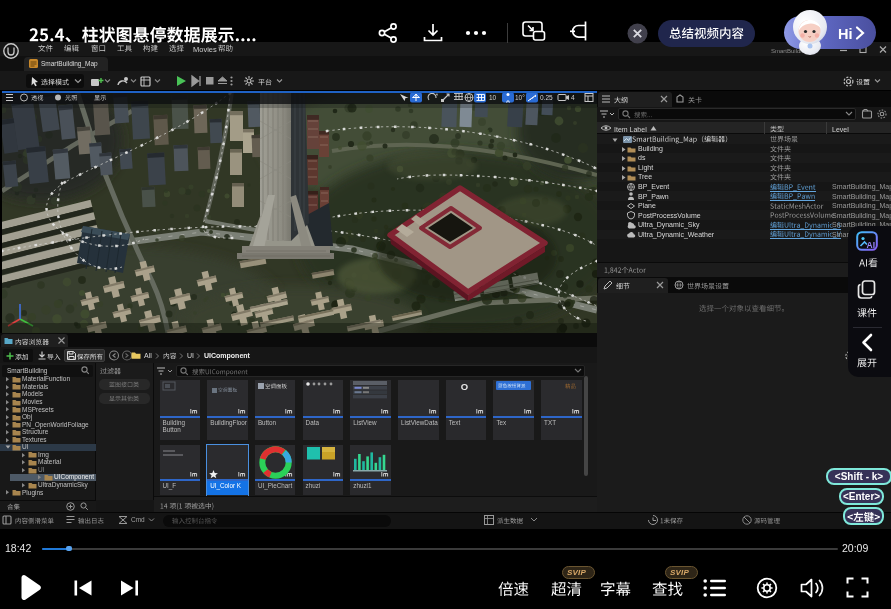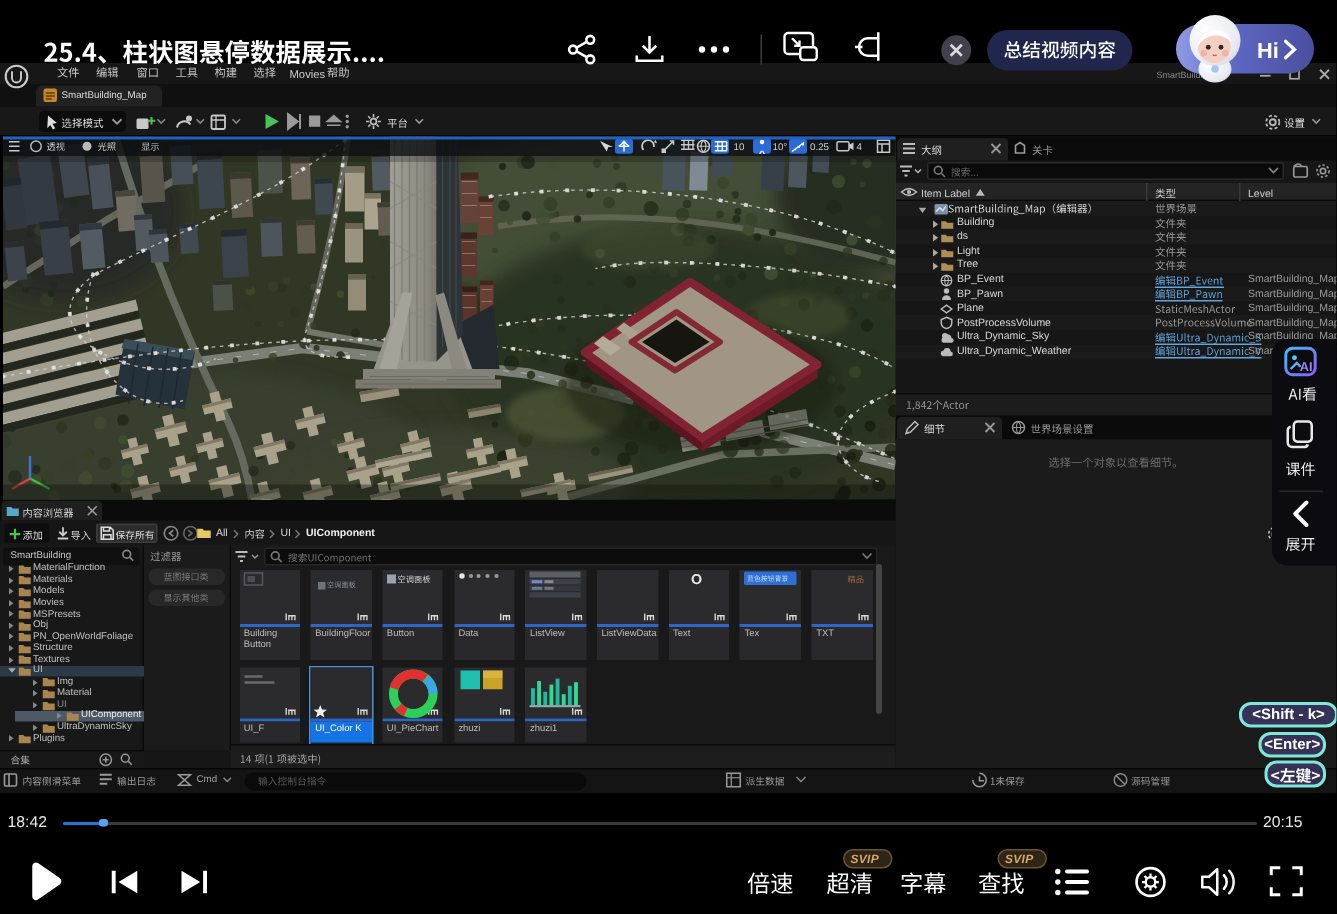--- a/index.html
+++ b/index.html
@@ -1575,21 +1575,21 @@
 <circle cx="26.5" cy="25.5" r="1.6" fill="#2a2a2a"></circle>
     <circle cx="35" cy="25.5" r="1.6" fill="#2a2a2a"></circle>
 <circle cx="23.5" cy="29.5" r="2.2" fill="#f2a8a0" opacity="0.8"></circle>
     <circle cx="38" cy="29.5" r="2.2" fill="#f2a8a0" opacity="0.8"></circle>
 <path d="M29.5 30.5 q1.3 1.2 2.6 0" fill="none" stroke="#b06a5a" stroke-width="0.9"></path>
 <circle cx="31" cy="40" r="2.5" fill="#aac4f0"></circle>
 <text x="59" y="32.5" font-family="Liberation Sans" font-size="14.5" font-weight="bold" fill="#fff">Hi</text>
 <path d="M78 21.5 l6 5.5 -6 5.5" fill="none" stroke="#fff" stroke-width="2.2" stroke-linecap="round"></path>
 </svg>
 <div class="a" style="left:5px;top:542.5px;font-size:10.5px;color:#e8e8e8;white-space:nowrap;line-height:1;z-index:21">18:42</div>
-<div class="a" style="left:842px;top:542.5px;font-size:10.5px;color:#e8e8e8;white-space:nowrap;line-height:1;z-index:21">20:15</div>
+<div class="a" style="left:842px;top:542.5px;font-size:10.5px;color:#e8e8e8;white-space:nowrap;line-height:1;z-index:21">20:09</div>
 <div class="a" style="left:42px;top:547.5px;width:796px;height:2.5px;background:#3a3a3a;border-radius:1px;z-index:21"></div>
 <div class="a" style="left:42px;top:547.5px;width:27px;height:2.5px;background:#2079d8;border-radius:1px;z-index:22"></div>
 <div class="a" style="left:66px;top:546px;width:6px;height:5px;background:#58a3f0;border-radius:2px;z-index:23"></div>
 <svg class="ic" style="left:20px;top:574px;z-index:21" width="22" height="27">
     <path d="M1.5 3.5 a2.5 2.5 0 0 1 3.8-2.1 l14.5 10 a2.6 2.6 0 0 1 0 4.3 l-14.5 10 a2.5 2.5 0 0 1-3.8-2.1z" fill="#fff"></path>
   </svg>
 <svg class="ic" style="left:74px;top:580px;z-index:21" width="20" height="16">
     <rect x="0.5" y="0.5" width="2.6" height="15" fill="#fff"></rect>
     <path d="M17.5 0.5 v15 L5 8z" fill="#fff"></path>
   </svg>

